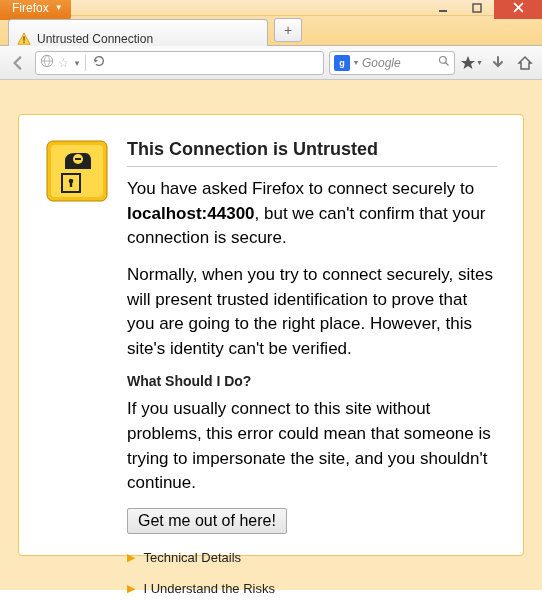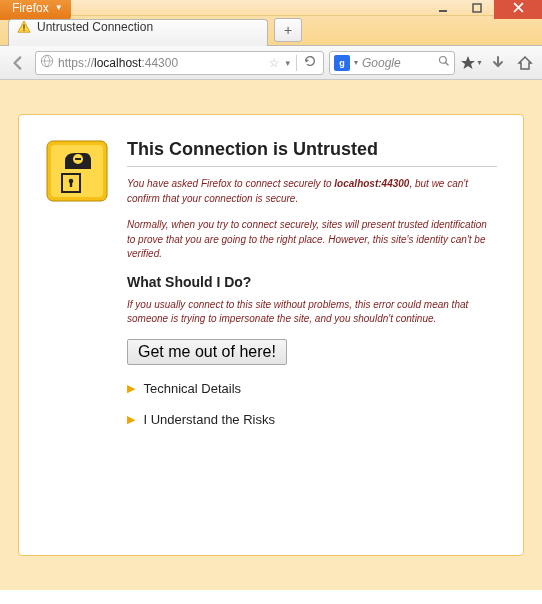--- a/index.html
+++ b/index.html
@@ -10,21 +10,21 @@
 .ff-btn { background: linear-gradient(#f29b3e, #e67817); color: #fff; font-size: 12px; padding: 4px 8px 4px 12px; border-radius: 0 0 4px 0; display: inline-flex; align-items: center; height: 24px; margin-left: 0; gap: 6px; font-weight: 400; }
 .ff-btn .tri { font-size: 8px; }
 .win-controls { display: flex; }
 .win-btn { width: 34px; height: 22px; display: flex; align-items: center; justify-content: center; color: #555; }
 .win-btn.min { font-size: 14px; }
 .win-btn.max { font-size: 10px; }
 .win-btn.close { background: #d9533d; color: #fff; width: 48px; font-size: 14px; }
 
 
 .tabstrip { height: 30px; background: linear-gradient(#fcdfa8, #fbd68c); display: flex; align-items: flex-end; padding-left: 8px; gap: 0; border-bottom: 1px solid #b8b8b8; }
-.tab { background: linear-gradient(#fdfdfd, #f0f0f0); border: 1px solid #b8b8b8; border-bottom: none; border-radius: 4px 4px 0 0; height: 27px; padding: 0 14px 0 8px; display: flex; align-items: flex-start; gap: 6px; min-width: 260px; position: relative; bottom: -1px; }
+.tab { background: linear-gradient(#fdfdfd, #f0f0f0); border: 1px solid #b8b8b8; border-bottom: none; border-radius: 4px 4px 0 0; height: 27px; padding: 0 14px 0 8px; display: flex; align-items: flex-end; gap: 6px; min-width: 260px; position: relative; bottom: -1px; }
 .tab-title { color: #333; font-size: 12px; }
 .newtab { width: 28px; height: 24px; background: linear-gradient(#fdfdfd,#ececec); border: 1px solid #b8b8b8; border-radius: 3px; margin-left: 6px; margin-bottom: 3px; display: flex; align-items: center; justify-content: center; color: #666; font-size: 14px; }
 
 
 .navbar { height: 34px; background: linear-gradient(#fafafa,#eaeaea); border-bottom: 1px solid #c8c8c8; display: flex; align-items: center; padding: 0 6px; gap: 5px; }
 .nav-icon { width: 24px; height: 24px; border-radius: 3px; display: flex; align-items: center; justify-content: center; color: #8a8a8a; }
 .urlbar { flex: 1; height: 24px; background: #fff; border: 1px solid #bcbcbc; border-radius: 3px; display: flex; align-items: center; padding: 0 2px 0 4px; gap: 4px; }
 .urltext { flex: 1; font-size: 12px; color: #8a8a8a; white-space: nowrap; overflow: hidden; }
 .urltext .host { color: #222; }
 .urlbar .endcap { display:flex; align-items:center; gap:6px; padding-right:4px; color:#888; }
@@ -33,21 +33,21 @@
 .g-icon { width:16px; height:16px; background:#2a6ef0; color:#fff; font-size:9px; display:flex; align-items:center; justify-content:center; border-radius:2px; font-style:normal; font-weight:bold; }
 .search-mag { margin-left:auto; font-style:normal; color:#888; font-size:12px; }
 .tb-icon { width:22px; height:22px; display:flex; align-items:center; justify-content:center; color:#666; }
 
 
 .content { background:#fde8bc; height: calc(604px - 30px - 30px - 34px); padding: 34px 18px 34px 18px; }
 .panel { background:#fff; border:1px solid #f0c460; border-radius:4px; padding: 24px 26px 26px 26px; height: 100%; display:flex; gap:18px; }
 .warn-icon { width:64px; height:64px; flex-shrink:0; }
 .body { flex:1; color:#222; }
 .body h1 { font-size: 18px; font-weight:bold; border-bottom:1px solid #ccc; padding-bottom:6px; margin-bottom:10px; }
-.body p { font-size: 10px; line-height: 1.45; margin-bottom: 12px; color:#7f1d1d;font-style:italic; }
+.body p { font-size: 17px; line-height: 1.45; margin-bottom: 12px; color:#000000; }
 .body h2 { font-size: 14px; font-weight:bold; margin-top: 4px; margin-bottom: 8px; }
 .action-btn { background: linear-gradient(#f5f5f5,#e4e4e4); border:1px solid #a8a8a8; padding:3px 10px; font-size:16px; border-radius:2px; cursor:pointer; }
 .expander { display:flex; align-items:center; gap:8px; margin-top:16px; cursor:pointer; }
 .expander .arr { color:#f0a400; font-size:11px; }
 .expander .lbl { font-weight:normal; font-size:13px; }
 
 
 .tri-icon svg { width:14px; height:14px; display:block; }
 
 </style>
@@ -99,23 +99,20 @@
     <svg width="18" height="18" viewBox="0 0 16 16">
         <path d="M10 3 L5 8 L10 13" fill="none" stroke="#9a9a9a" stroke-width="2" stroke-linecap="round"></path>
       </svg>
   </div>
   <div class="urlbar">
     <span>
       <svg width="14" height="14" viewBox="0 0 16 16">
           <circle cx="8" cy="8" r="6.5" fill="none" stroke="#9a9a9a" stroke-width="1"></circle>
           <path d="M1.5 8 H14.5 M8 1.5 C4 5 4 11 8 14.5 M8 1.5 C12 5 12 11 8 14.5" fill="none" stroke="#9a9a9a" stroke-width="0.8"></path>
         </svg>
-    </span>
-    <span class="urltext">
-      <span>https://</span><span class="host">localhost</span><span>:44300</span>
     </span>
     <div class="endcap">
       <span style="color:#bbb;">☆</span>
       <span style="font-size:9px;color:#777;">▾</span>
       <span class="divider"></span>
       <span>
         <svg width="14" height="14" viewBox="0 0 16 16">
             <path d="M3 8 a5 5 0 1 1 1.6 3.7" fill="none" stroke="#777" stroke-width="1.6"></path>
             <path d="M3 10 L3 6 L7 7 Z" fill="#777"></path>
           </svg>

